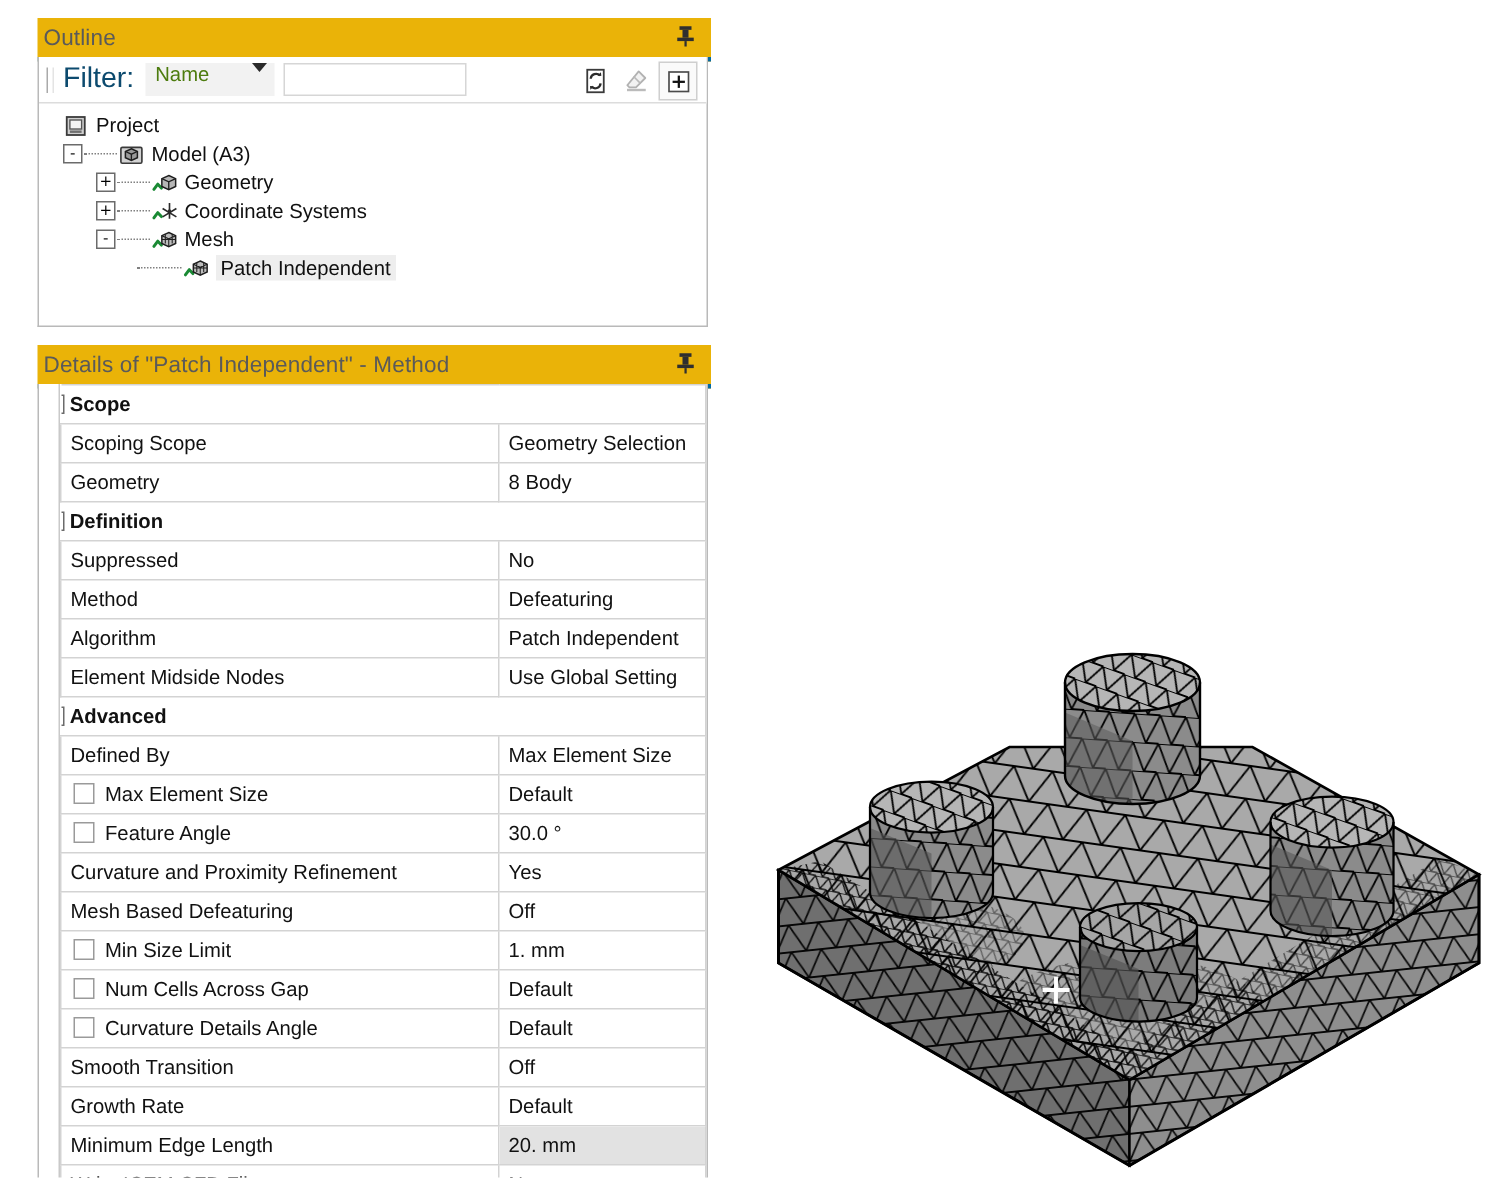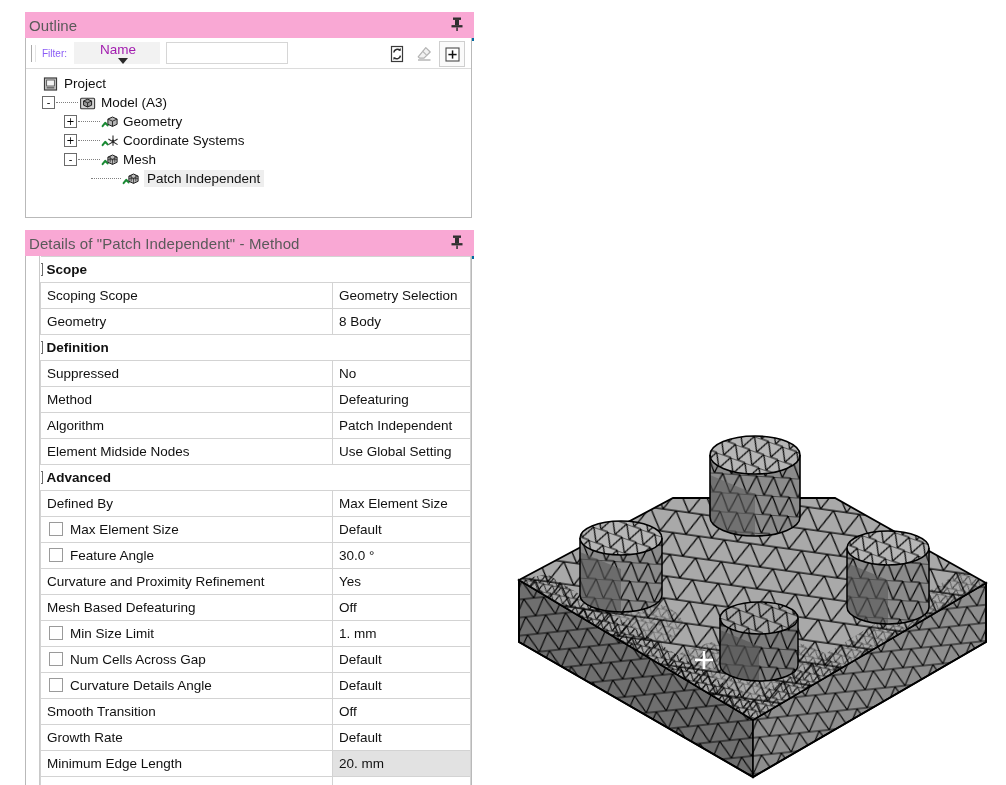--- a/index.html
+++ b/index.html
@@ -5,21 +5,21 @@
   html,body{margin:0;padding:0;}
   body{
     width:1006px;height:785px;position:relative;background:#ffffff;
     font-family:"Liberation Sans","DejaVu Sans",sans-serif;
     -webkit-font-smoothing:antialiased;overflow:hidden;
   }
 
   
   #outline-panel{position:absolute;left:25px;top:12px;width:449px;height:208px;}
   .panel-header{
-    height:26px;background:#f9a8d4;position:relative;
+    height:26px;background:#eab308;position:relative;
     display:flex;align-items:center;
     border-bottom:3px solid #0369a1;
   }
   .panel-header .title{
     font-size:15px;color:#5a5a5a;padding-left:4px;letter-spacing:.1px;
   }
   .pin{
     position:absolute;right:10px;top:4px;width:14px;height:16px;
   }
   .pin svg{display:block;}
@@ -29,25 +29,25 @@
     background:#fff;border:1px solid #b9b9b9;border-top:none;
     box-sizing:border-box;
   }
 
   
   .filter-bar{
     height:30px;display:flex;align-items:center;
     border-bottom:1px solid #dcdcdc;background:#fff;position:relative;
   }
   .grip{width:3px;height:17px;margin-left:5px;border-left:1px solid #aaa;border-right:1px solid #e4e4e4;}
-  .filter-label{font-size:10px;color:#8b5cf6;margin-left:6px;}
+  .filter-label{font-size:19px;color:#0c4a6e;margin-left:6px;}
   .filter-select{
     margin-left:7px;height:22px;min-width:74px;background:#f2f2f2;
-    display:flex;align-items:center;justify-content:space-between;
-    padding:0 5px 0 7px;font-size:13.5px;color:#a21caf;border:none;flex-direction:column;
+    display:flex;align-items:flex-start;justify-content:space-between;
+    padding:0 5px 0 7px;font-size:13.5px;color:#4d7c0f;border:none;
   }
   .caret{width:0;height:0;border-left:5px solid transparent;border-right:5px solid transparent;
     border-top:6px solid #2a2a2a;margin-left:10px;}
   .filter-input{
     margin-left:6px;height:22px;width:122px;background:#fff;border:1px solid #d6d6d6;
     font-size:13px;box-sizing:border-box;padding:0 4px;color:#111;outline:none;
     font-family:"Liberation Sans",sans-serif;
   }
   .fbtns{position:absolute;right:6px;top:3px;display:flex;align-items:center;gap:3px;}
   .fbtn{width:24px;height:24px;display:flex;align-items:center;justify-content:center;background:transparent;}

